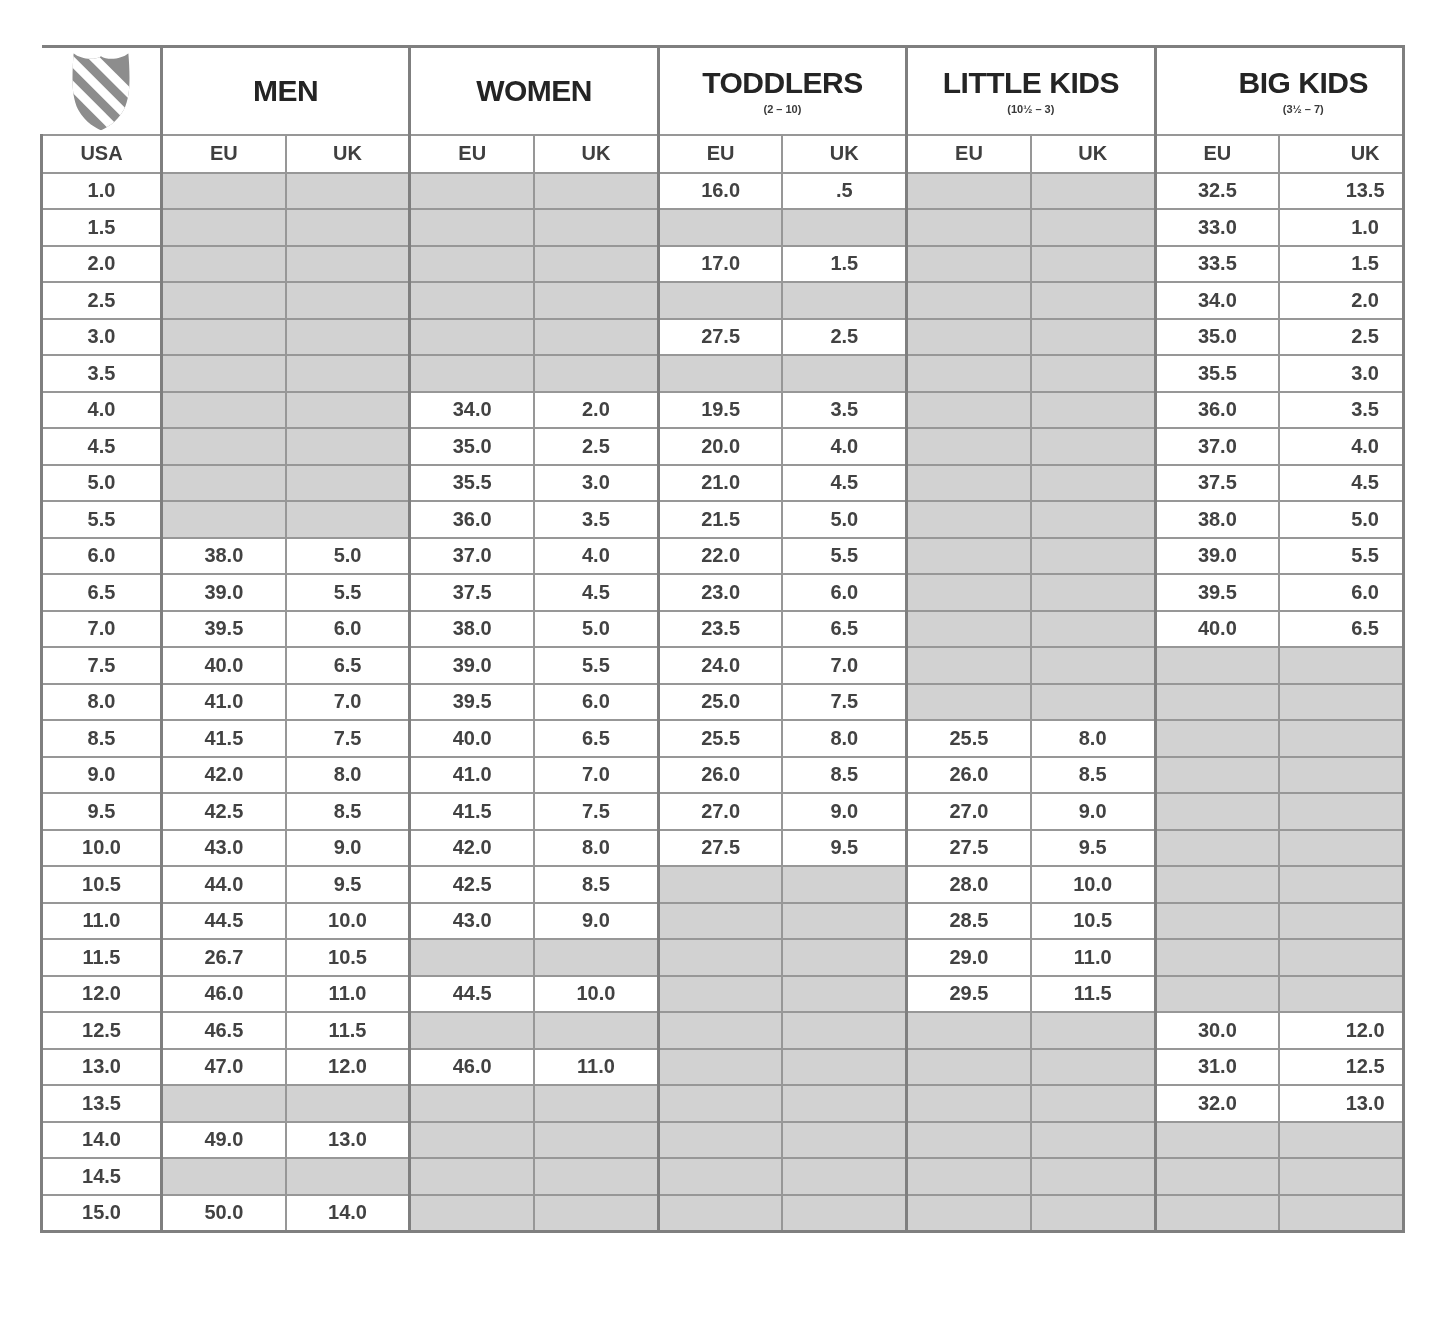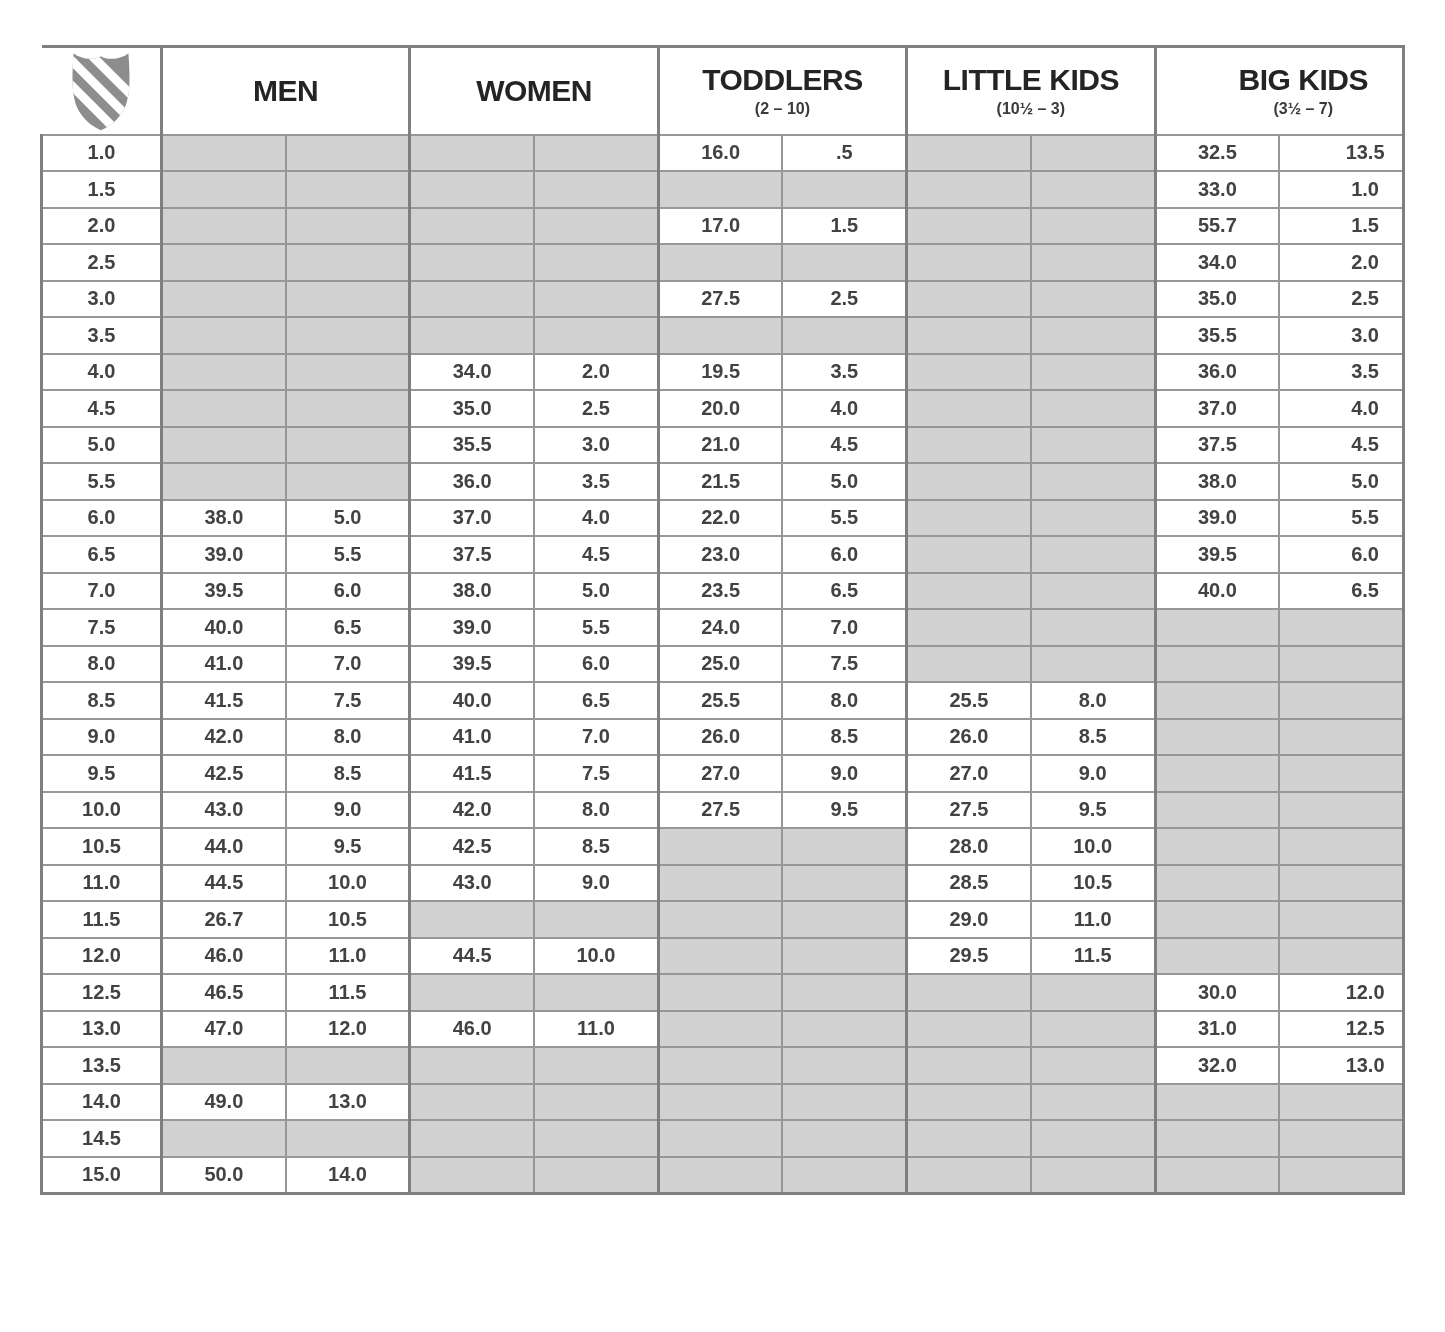--- a/index.html
+++ b/index.html
@@ -43,21 +43,21 @@
   tr.unit-row{height:38px;}
   tbody tr{height:36.5px;}
   .g-label{
     font-size:30px;
     font-weight:700;
     letter-spacing:-0.5px;
     color:#242424;
     line-height:1.05;
   }
   .g-sub{
-    font-size:16px;
+    font-size:11px;
     font-weight:700;
     color:#3a3a3a;
     margin-top:5px;
   }
   tr.unit-row th{
     font-size:20px;
     font-weight:700;
     color:#3f3f3f;
     background:#ffffff;
   }
@@ -128,20 +128,33 @@
         </th>
         <th colspan="2" class="group-start">
           <div class="g-label">LITTLE KIDS</div>
           <div class="g-sub">(10½ – 3)</div>
         </th>
         <th colspan="2" class="group-start last-col">
           <div class="g-label">BIG KIDS</div>
           <div class="g-sub">(3½ – 7)</div>
         </th>
       </tr>
+      <tr class="unit-row">
+        <th class="usa-h">USA</th>
+        <th class="group-start">EU</th>
+        <th class="inner-sep">UK</th>
+        <th class="group-start">EU</th>
+        <th class="inner-sep">UK</th>
+        <th class="group-start">EU</th>
+        <th class="inner-sep">UK</th>
+        <th class="group-start">EU</th>
+        <th class="inner-sep">UK</th>
+        <th class="group-start">EU</th>
+        <th class="inner-sep last-col">UK</th>
+      </tr>
     </thead>
     <tbody>
         <tr>
           <td>1.0</td>
           <td class="group-start shaded"></td>
           <td class="inner-sep shaded"></td>
           <td class="group-start shaded"></td>
           <td class="inner-sep shaded"></td>
           <td class="group-start">16.0</td>
           <td class="inner-sep">.5</td>
@@ -166,21 +179,21 @@
         <tr>
           <td>2.0</td>
           <td class="group-start shaded"></td>
           <td class="inner-sep shaded"></td>
           <td class="group-start shaded"></td>
           <td class="inner-sep shaded"></td>
           <td class="group-start">17.0</td>
           <td class="inner-sep">1.5</td>
           <td class="group-start shaded"></td>
           <td class="inner-sep shaded"></td>
-          <td class="group-start">55.7</td>
+          <td class="group-start">33.5</td>
           <td class="inner-sep last-col">1.5</td>
         </tr>
         <tr>
           <td>2.5</td>
           <td class="group-start shaded"></td>
           <td class="inner-sep shaded"></td>
           <td class="group-start shaded"></td>
           <td class="inner-sep shaded"></td>
           <td class="group-start shaded"></td>
           <td class="inner-sep shaded"></td>

